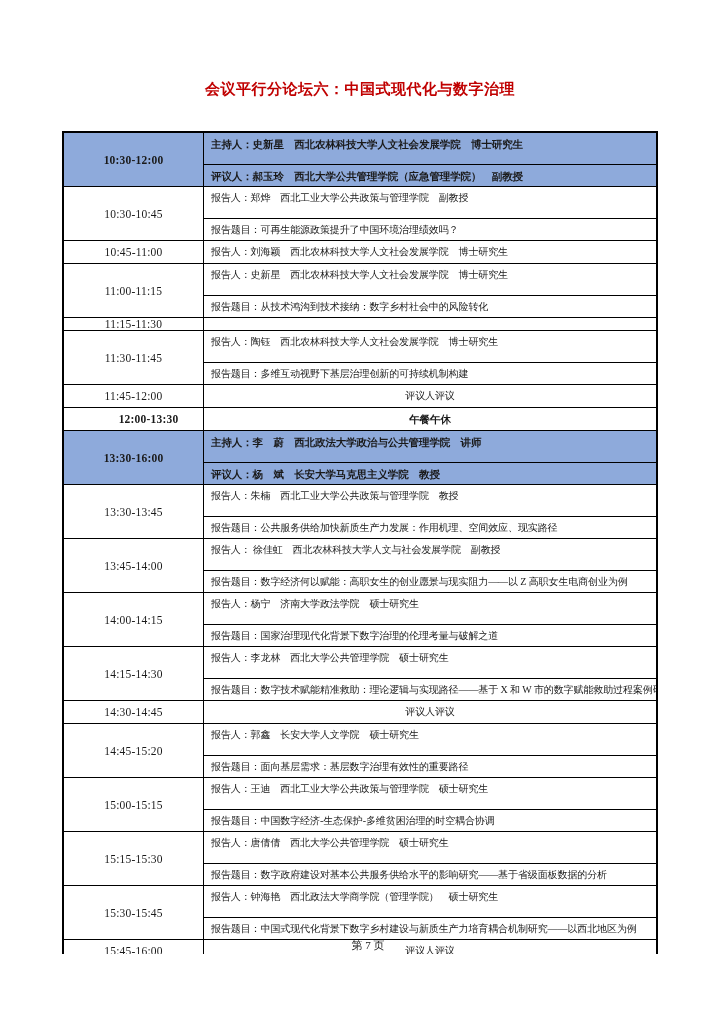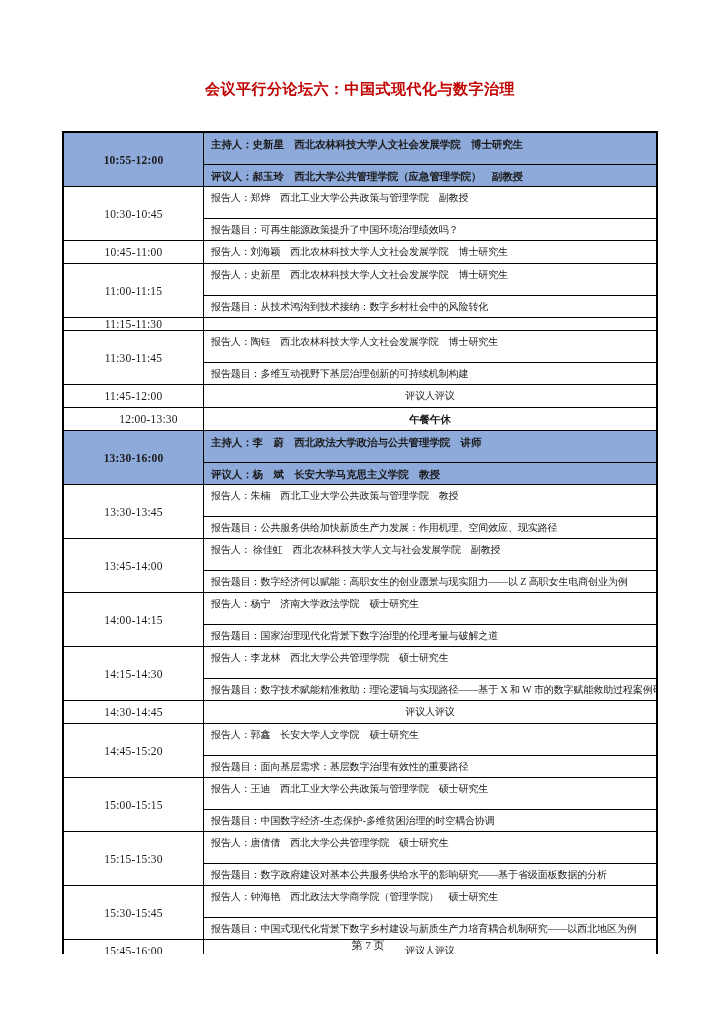--- a/index.html
+++ b/index.html
@@ -62,40 +62,40 @@
   .row.session{background:var(--session-blue);}
   .row.session .time{font-weight:bold;font-size:11.5px;}
   .row.session .line{
     font-weight:bold;
     font-family:"Liberation Sans","DejaVu Sans",sans-serif;
     font-size:10.5px;
   }
   
   .row.review .line{text-align:center;padding:0;}
   
-  .row.break .time{font-weight:normal;padding-left:30px;}
+  .row.break .time{font-weight:bold;padding-left:30px;}
   .row.break .line{
     text-align:center;padding:0;font-weight:bold;
     font-family:"Liberation Sans","DejaVu Sans",sans-serif;
     font-size:10.5px;
   }
   .footer{
     position:absolute;top:938px;left:8px;width:100%;
     text-align:center;
     font-size:11px;
   }
 </style>
 </head>
 <body>
 
 <div class="page">
   <div class="title">会议平行分论坛六：中国式现代化与数字治理</div>
   <div class="schedule" id="schedule-table">
       <div class="row session">
-        <div class="time">10:55-12:00</div>
+        <div class="time">10:30-12:00</div>
         <div class="content">
           <div class="line">主持人：史新星　西北农林科技大学人文社会发展学院　博士研究生</div>
           <div class="line">评议人：郝玉玲　西北大学公共管理学院（应急管理学院）　副教授</div>
         </div>
       </div>
       <div class="row talk">
         <div class="time">10:30-10:45</div>
         <div class="content">
           <div class="line">报告人：郑烨　西北工业大学公共政策与管理学院　副教授</div>
           <div class="line">报告题目：可再生能源政策提升了中国环境治理绩效吗？</div>

